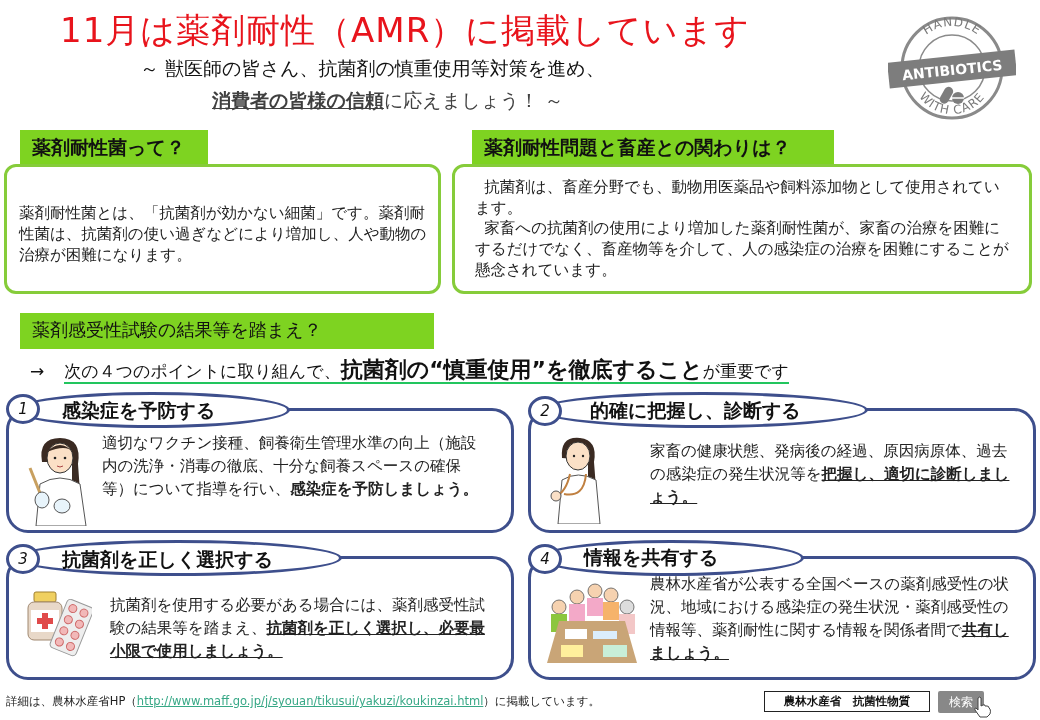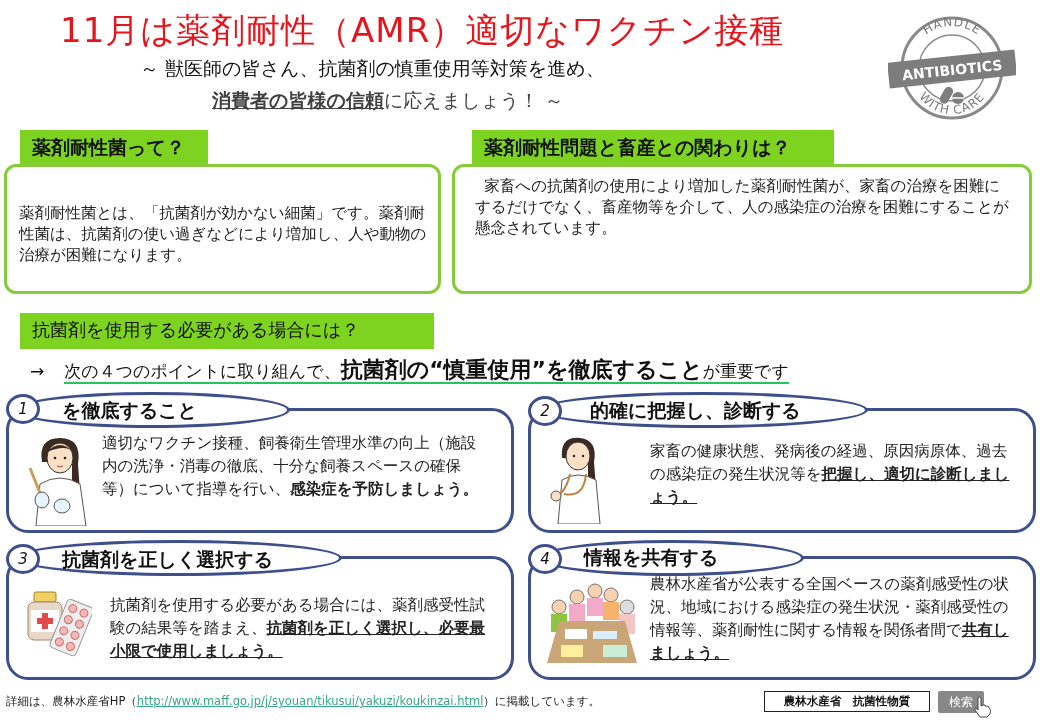--- a/index.html
+++ b/index.html
@@ -30,21 +30,21 @@
 
   .footer { position: absolute; left: 6px; top: 694px; font-size: 11.5px; color: #222; white-space: nowrap; }
   .footer a { color: #37a886; text-decoration: underline; }
   .search-box { position: absolute; left: 764px; top: 691px; width: 166px; height: 21px; border: 1.5px solid #222; font-size: 11.5px; font-weight: bold; text-align: center; line-height: 18px; background: #fff; }
   .search-btn { position: absolute; left: 938px; top: 691px; width: 46px; height: 22px; background: #888; color: #fff; font-size: 12px; text-align: center; line-height: 22px; border-radius: 2px; }
   .cursor { position: absolute; left: 972px; top: 696px; }
 </style>
 </head>
 <body>
 
-<div class="title">11月は薬剤耐性（AMR）適切なワクチン接種</div>
+<div class="title">11月は薬剤耐性（AMR）に掲載しています</div>
 <div class="subtitle1">～ 獣医師の皆さん、抗菌剤の慎重使用等対策を進め、</div>
 <div class="subtitle2"><span class="em">消費者の皆様の信頼</span><span>に応えましょう！ ～</span></div>
 
 <div class="badge">
   <svg width="128" height="108" viewBox="0 0 128 108">
     <defs>
       <path id="arcTop" d="M 22 54 A 42 42 0 0 1 106 54"></path>
       <path id="arcBot" d="M 24 60 A 40 40 0 0 0 104 60"></path>
     </defs>
     <circle cx="64" cy="54" r="50" fill="none" stroke="#8a8a8a" stroke-width="3"></circle>
@@ -63,33 +63,34 @@
   </svg>
 </div>
 
 <div class="green-tab" style="left:20px; top:130px; width:188px; height:36px;">薬剤耐性菌って？</div>
 <div class="green-box" style="left:4px; top:164px; width:437px; height:130px; padding:36px 6px 0 12px;">
   <div>薬剤耐性菌とは、「抗菌剤が効かない細菌」です。薬剤耐性菌は、抗菌剤の使い過ぎなどにより増加し、人や動物の治療が困難になります。</div>
 </div>
 
 <div class="green-tab" style="left:472px; top:130px; width:362px; height:36px;">薬剤耐性問題と畜産との関わりは？</div>
 <div class="green-box" style="left:452px; top:164px; width:580px; height:130px; padding:10px 14px 0 20px;">
+  <div style="text-indent:0.6em;"><span>抗菌剤は、畜産分野でも、動物用医薬品や飼料添加物として使用されています。</span></div>
   <div style="text-indent:0.6em;font-family:Liberation Mono, monospace;"><span>家畜への抗菌剤の使用により増加した薬剤耐性菌が、家畜の治療を困難にするだけでなく、畜産物等を介して、人の感染症の治療を困難にすることが懸念されています。</span></div>
 </div>
 
-<div class="green-tab" style="left:20px; top:313px; width:414px; height:36px; font-weight:normal; font-size:18px;">抗菌剤を使用する必要がある場合には？</div>
+<div class="green-tab" style="left:20px; top:313px; width:414px; height:36px; font-weight:normal; font-size:18px;">薬剤感受性試験の結果等を踏まえ？</div>
 
 <div class="lead-wrap">
   <span style="margin-right:20px;">→</span><span class="ul"><span>次の４つのポイントに取り組んで、</span><span class="big">抗菌剤の“慎重使用”を徹底すること</span><span>が重要です</span></span>
 </div>
 
 <div class="point" style="left:6px; top:408px; width:508px; height:125px;"></div>
 <div class="pill" style="left:14px; top:392px; width:276px;"></div>
 <div class="num" style="left:6px; top:394px;">1</div>
-<div class="pill-label" style="left:62px; top:398px;">を徹底すること</div>
+<div class="pill-label" style="left:62px; top:398px;">感染症を予防する</div>
 <div class="illus" style="left:28px; top:432px;">
   <svg width="66" height="94" viewBox="0 0 66 94">
     <path d="M14 30 Q10 6 32 6 Q54 6 50 32 L52 60 L44 58 L44 30 Z" fill="#3a2a22"></path>
     <ellipse cx="32" cy="26" rx="13" ry="15" fill="#fbe0c6" stroke="#333" stroke-width="1"></ellipse>
     <path d="M19 20 Q32 6 45 20 Q38 12 19 20" fill="#3a2a22"></path>
     <circle cx="27" cy="26" r="1.3" fill="#222"></circle>
       <circle cx="37" cy="26" r="1.3" fill="#222"></circle>
     <path d="M29 34 Q32 36 35 34" stroke="#a44" stroke-width="1" fill="none"></path>
     <path d="M8 94 L12 52 Q32 40 52 52 L58 94 Z" fill="#fff" stroke="#555" stroke-width="1"></path>
     <line x1="2" y1="36" x2="14" y2="66" stroke="#c8a060" stroke-width="3"></line>

